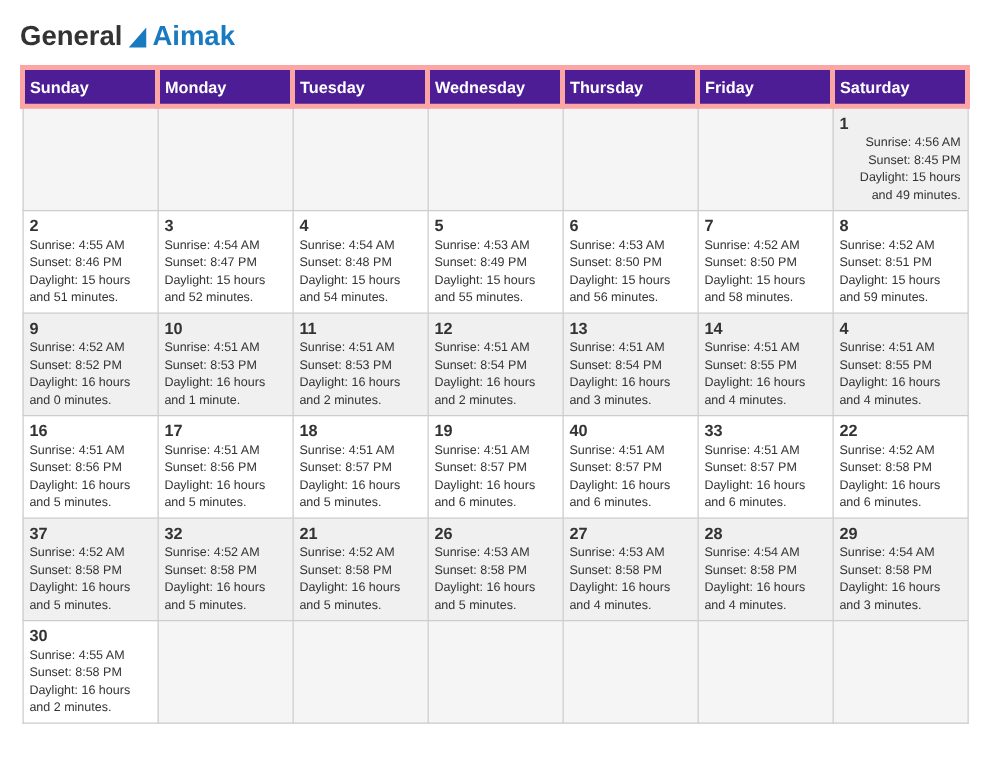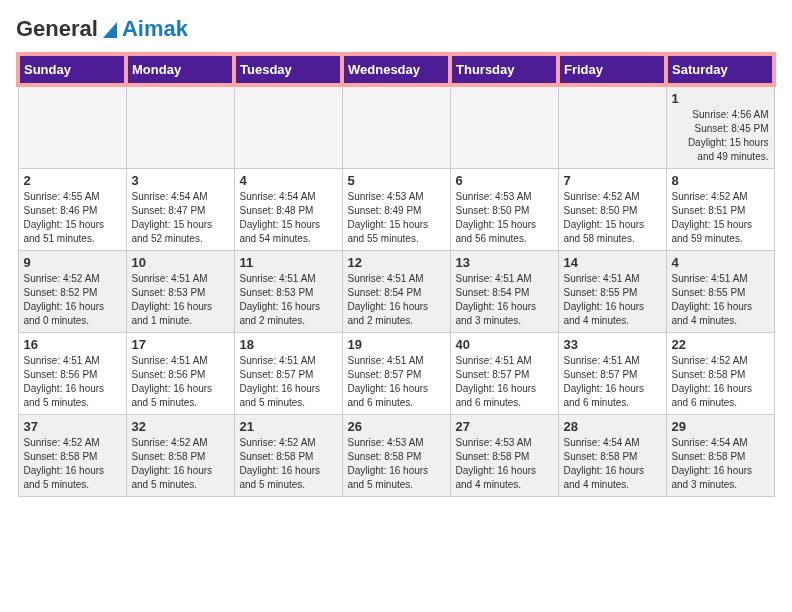--- a/index.html
+++ b/index.html
@@ -324,15 +324,30 @@
 and 4 minutes.</div>
           </td>
           <td>
             <span class="day-number">29</span>
             <div class="day-info" style="white-space: pre-line;">Sunrise: 4:54 AM
 Sunset: 8:58 PM
 Daylight: 16 hours
 and 3 minutes.</div>
           </td>
         </tr>
+        <tr>
+          <td>
+            <span class="day-number">30</span>
+            <div class="day-info" style="white-space: pre-line;">Sunrise: 4:55 AM
+Sunset: 8:58 PM
+Daylight: 16 hours
+and 2 minutes.</div>
+          </td>
+          <td class="empty"></td>
+          <td class="empty"></td>
+          <td class="empty"></td>
+          <td class="empty"></td>
+          <td class="empty"></td>
+          <td class="empty"></td>
+        </tr>
       </tbody>
   </table>
 </div>
 
 </body></html>

